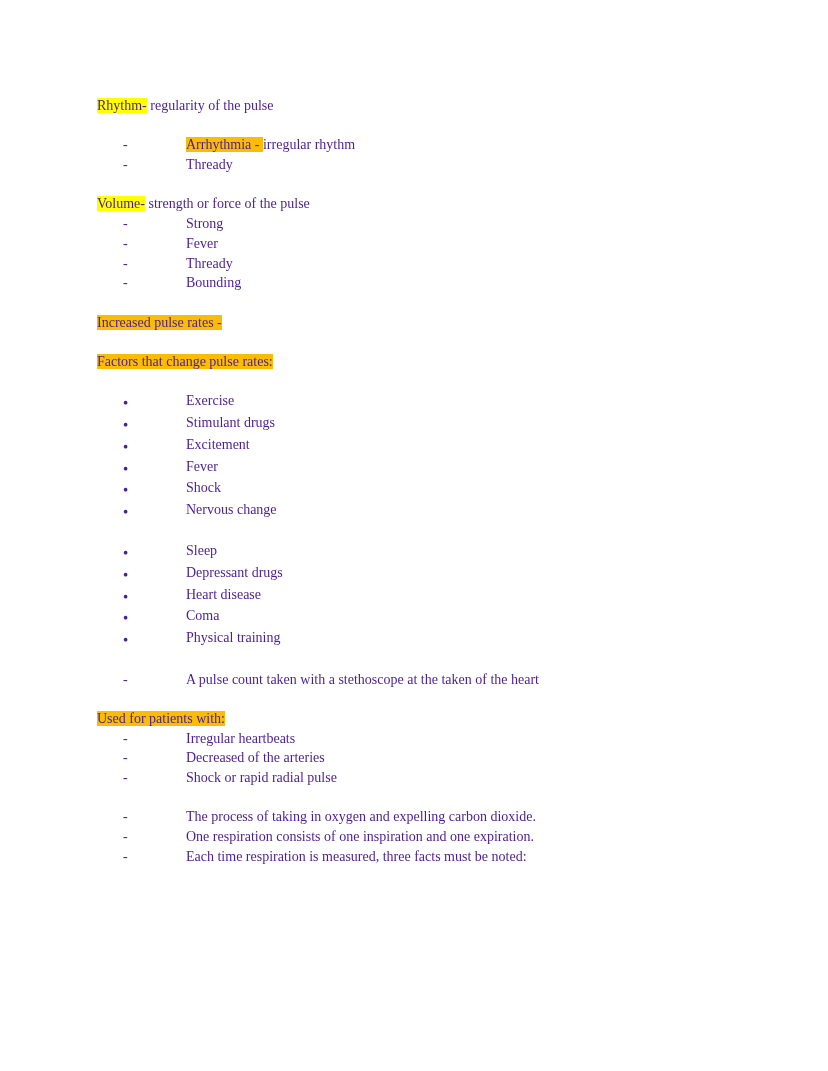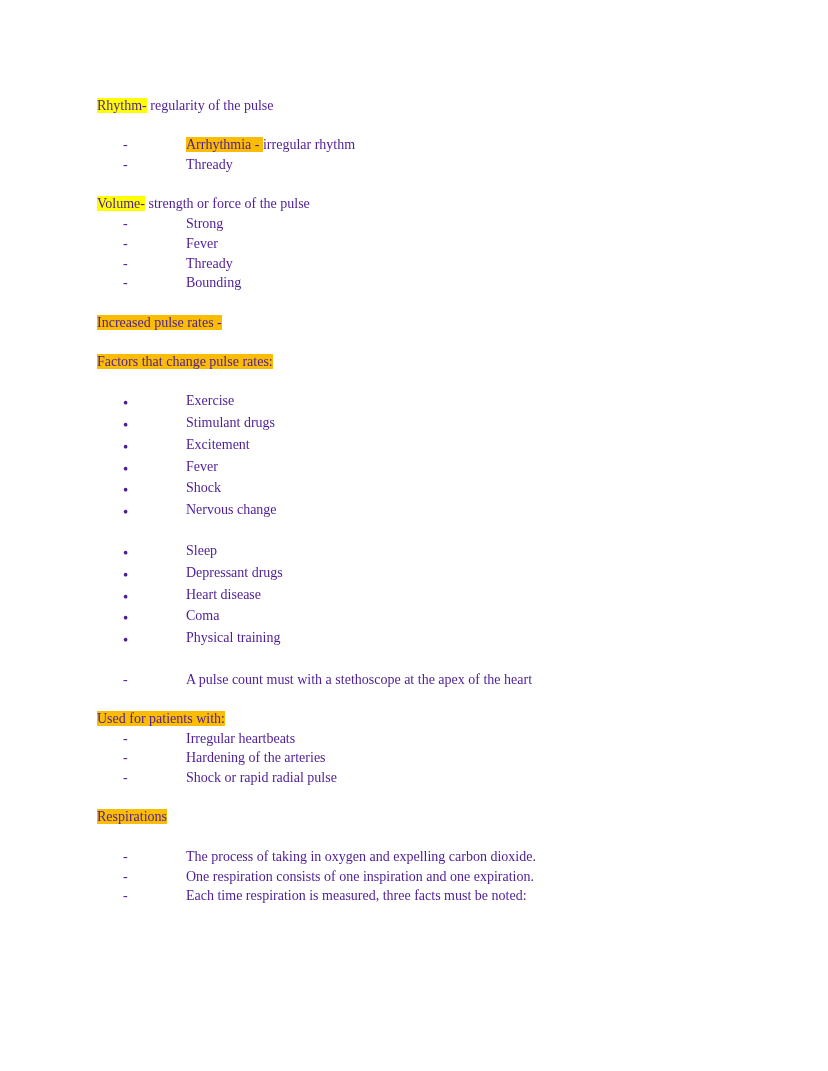--- a/index.html
+++ b/index.html
@@ -114,39 +114,38 @@
         <span class="item-text"><span class="plain">Coma</span></span>
       </div>
       <div class="list-item">
         <span class="marker bullet">●</span>
         <span class="item-text"><span class="plain">Physical training</span></span>
       </div>
     </div>
     <div class="block list spacer-before">
       <div class="list-item">
         <span class="marker dash">-</span>
-        <span class="item-text"><span class="plain">A pulse count must with a stethoscope at the apex of the heart</span></span>
+        <span class="item-text"><span class="plain">A pulse count taken with a stethoscope at the taken of the heart</span></span>
       </div>
     </div>
     <div class="block paragraph spacer-before"><span class="hl-amber">Used for patients with:</span></div>
     <div class="block list">
       <div class="list-item">
         <span class="marker dash">-</span>
         <span class="item-text"><span class="plain">Irregular heartbeats</span></span>
       </div>
       <div class="list-item">
         <span class="marker dash">-</span>
-        <span class="item-text"><span class="plain">Hardening of the arteries</span></span>
+        <span class="item-text"><span class="plain">Decreased of the arteries</span></span>
       </div>
       <div class="list-item">
         <span class="marker dash">-</span>
         <span class="item-text"><span class="plain">Shock or rapid radial pulse</span></span>
       </div>
     </div>
-    <div class="block paragraph spacer-before"><span class="hl-amber">Respirations</span></div>
     <div class="block list spacer-before">
       <div class="list-item">
         <span class="marker dash">-</span>
         <span class="item-text"><span class="plain">The process of taking in oxygen and expelling carbon dioxide.</span></span>
       </div>
       <div class="list-item">
         <span class="marker dash">-</span>
         <span class="item-text"><span class="plain">One respiration consists of one inspiration and one expiration.</span></span>
       </div>
       <div class="list-item">

